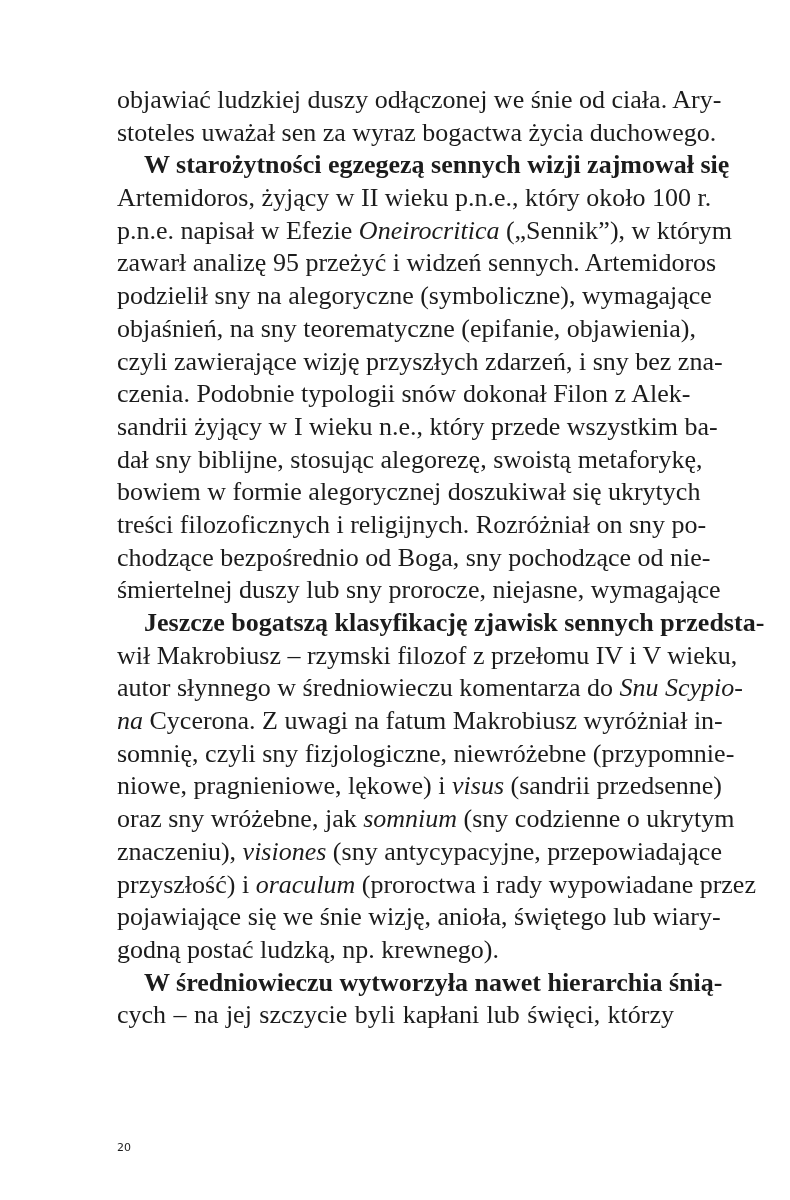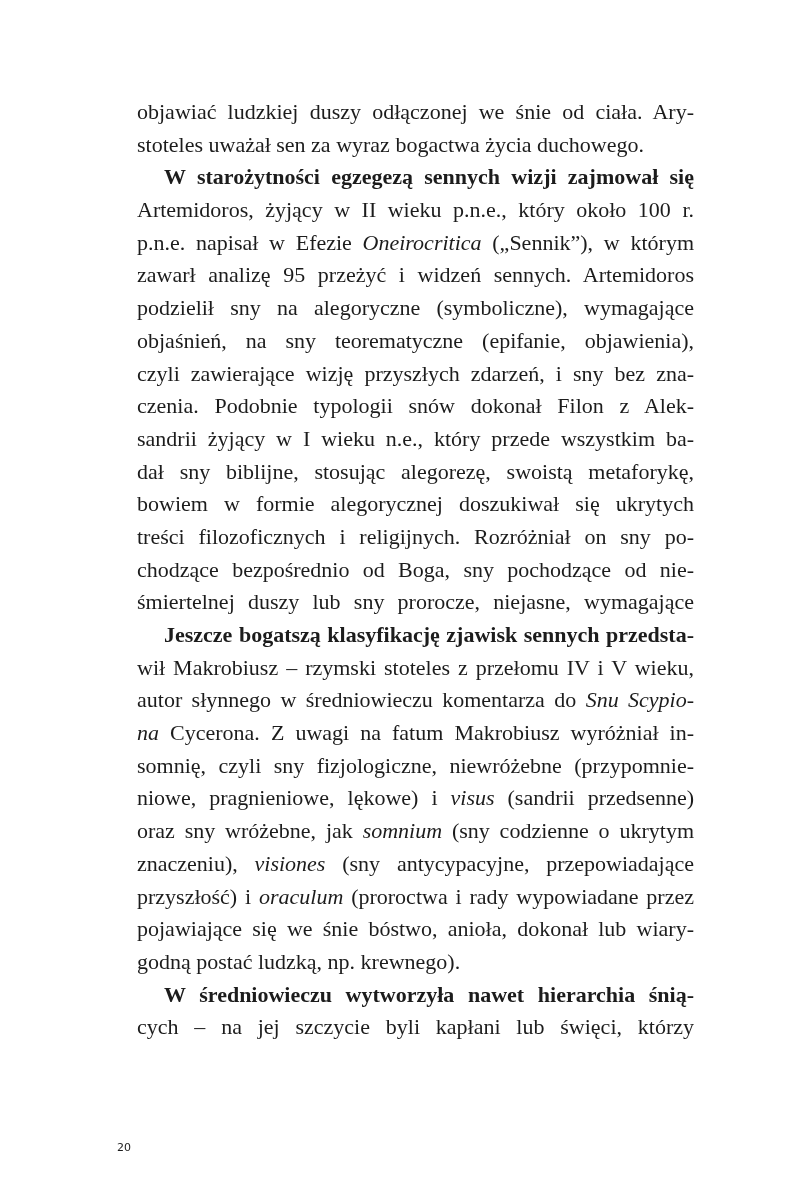--- a/index.html
+++ b/index.html
@@ -16,27 +16,26 @@
     .page {
       position: absolute;
       left: 0; top: 0;
       width: 790px;
       height: 1200px;
       background: #ffffff;
     }
     .text-block {
       position: absolute;
       left: 117px;
-      top: 96px;
+      top: 84px;
       width: 557px;
       font-family: "Liberation Serif", "DejaVu Serif", serif;
-      font-size: 22px;
+      font-size: 26px;
       line-height: 32.7px;
       color: #1c1c1c;
-      margin-left: 20px;
     }
     .line {
       display: block;
       white-space: nowrap;
       text-align: justify;
       text-align-last: justify;
       height: 32.7px;
     }
     .line.last {
       text-align-last: left;
@@ -77,29 +76,29 @@
         <span class="line"><span>czenia. Podobnie typologii snów dokonał Filon z Alek-</span></span>
         <span class="line"><span>sandrii żyjący w I wieku n.e., który przede wszystkim ba-</span></span>
         <span class="line"><span>dał sny biblijne, stosując alegorezę, swoistą metaforykę,</span></span>
         <span class="line"><span>bowiem w formie alegorycznej doszukiwał się ukrytych</span></span>
         <span class="line"><span>treści filozoficznych i religijnych. Rozróżniał on sny po-</span></span>
         <span class="line"><span>chodzące bezpośrednio od Boga, sny pochodzące od nie-</span></span>
         <span class="line"><span>śmiertelnej duszy lub sny prorocze, niejasne, wymagające</span></span>
       </div>
       <div>
         <span class="line indent"><span>Jeszcze bogatszą klasyfikację zjawisk sennych przedsta-</span></span>
-        <span class="line"><span>wił Makrobiusz – rzymski stoteles z przełomu IV i V wieku,</span></span>
+        <span class="line"><span>wił Makrobiusz – rzymski filozof z przełomu IV i V wieku,</span></span>
         <span class="line"><span>autor słynnego w średniowieczu komentarza do </span><span class="it">Snu Scypio-</span></span>
         <span class="line"><span class="it">na</span><span> Cycerona. Z uwagi na fatum Makrobiusz wyróżniał in-</span></span>
         <span class="line"><span>somnię, czyli sny fizjologiczne, niewróżebne (przypomnie-</span></span>
         <span class="line"><span>niowe, pragnieniowe, lękowe) i </span><span class="it">visus</span><span> (sandrii przedsenne)</span></span>
         <span class="line"><span>oraz sny wróżebne, jak </span><span class="it">somnium</span><span> (sny codzienne o ukrytym</span></span>
         <span class="line"><span>znaczeniu), </span><span class="it">visiones</span><span> (sny antycypacyjne, przepowiadające</span></span>
         <span class="line"><span>przyszłość) i </span><span class="it">oraculum</span><span> (proroctwa i rady wypowiadane przez</span></span>
-        <span class="line"><span>pojawiające się we śnie bóstwo, anioła, dokonał lub wiary-</span></span>
+        <span class="line"><span>pojawiające się we śnie wizję, anioła, świętego lub wiary-</span></span>
         <span class="line last"><span>godną postać ludzką, np. krewnego).</span></span>
       </div>
       <div>
         <span class="line indent"><span>W średniowieczu wytworzyła nawet hierarchia śnią-</span></span>
         <span class="line"><span>cych – na jej szczycie byli kapłani lub święci, którzy</span></span>
       </div>
     </div>
   <div class="page-number">20</div>
 </div>
 

